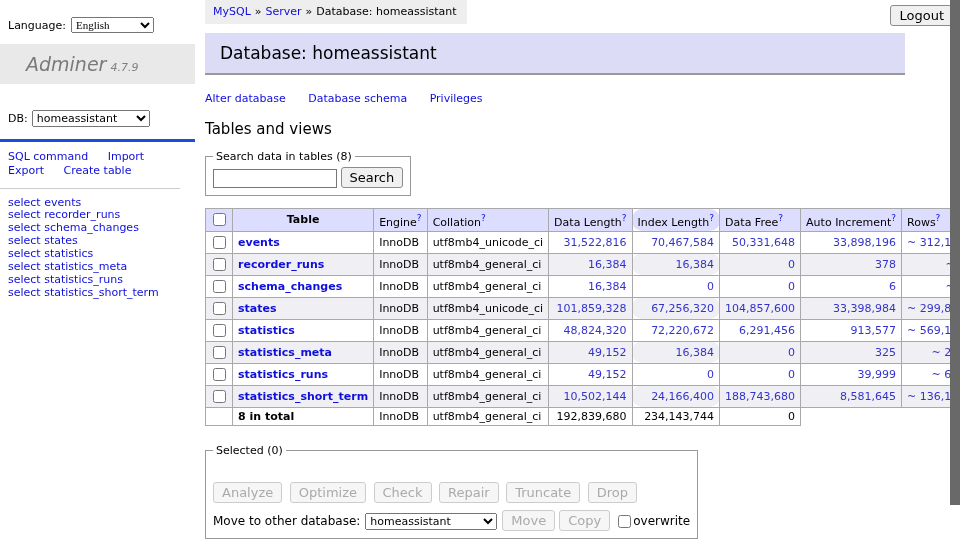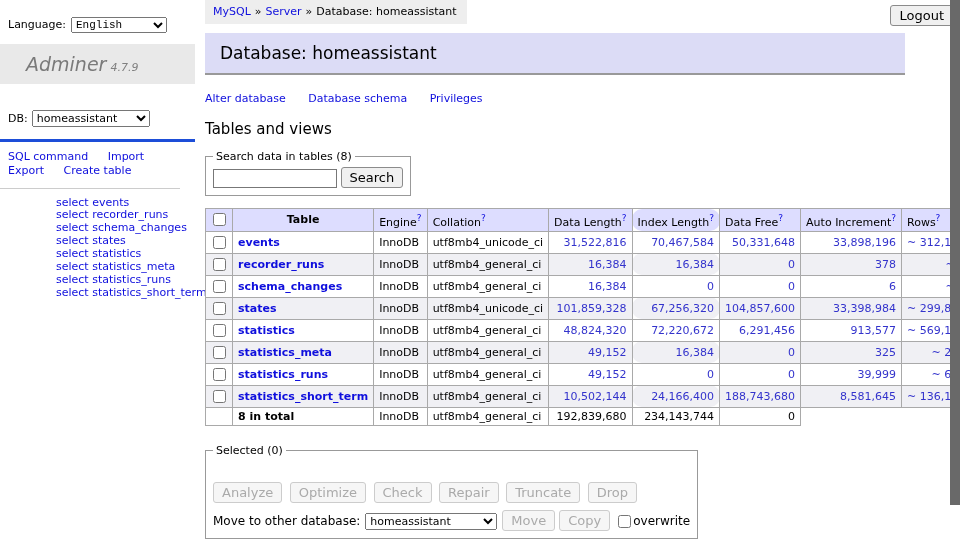--- a/index.html
+++ b/index.html
@@ -9,32 +9,32 @@
     background:#fff; color:#000;
     font-family:"DejaVu Sans", "Liberation Sans", sans-serif;
     font-size:11px;
   }
   a { color:#0f0fdd; text-decoration:none; cursor:pointer; }
 
   
   #sidebar { position:absolute; left:0; top:0; width:195px; }
   .lang-row { padding:6px 0 0 8px; white-space:nowrap; }
   .lang-row label { margin-right:5px; }
-  .lang-row select { width:96px; font-size:11px; font-family:Liberation Mono, monospace; }
+  .lang-row select { width:83px; font-size:11px; font-family:Liberation Serif, serif; }
   h1.logo {
     margin:7px 0 0; background:#e9e9e9; padding:9px 26px;
     font-size:19px; font-weight:normal; font-style:italic; color:#7a7a7a;
   }
   h1.logo .version { font-size:11px; color:#808080; margin-left:4px; }
   .db-row { padding:26px 8px 12px; border-bottom:3px solid #1d4ed8; white-space:nowrap; }
   .db-row select { width:118px; font-size:11px; font-family:inherit; margin-left:4px; }
   .action-links { margin:0; padding:8px 8px 9px; border-bottom:1px solid #ccc; line-height:1.3; width:180px; }
   .action-links a { margin-right:16px; white-space:nowrap; }
   .table-links { margin:0; padding:8px; }
-  .table-links a { display:block; line-height:1.17; white-space:nowrap;margin-left:48px; }
+  .table-links a { display:block; line-height:1.17; white-space:nowrap; }
 
   
   #content { position:absolute; left:205px; top:0; width:700px; }
   .breadcrumb { display:inline-block; background:#eee; padding:5px 10px 6px 8px; }
   .breadcrumb .sep { color:#000; margin:0 4px; }
   .logout-btn { position:absolute; top:5px; right:13px; }
   h2.page-title {
     margin:9px 0 0; background:#dcdcf6; border-bottom:2px solid #999;
     padding:10px 15px; font-size:17px; font-weight:normal;
   }

